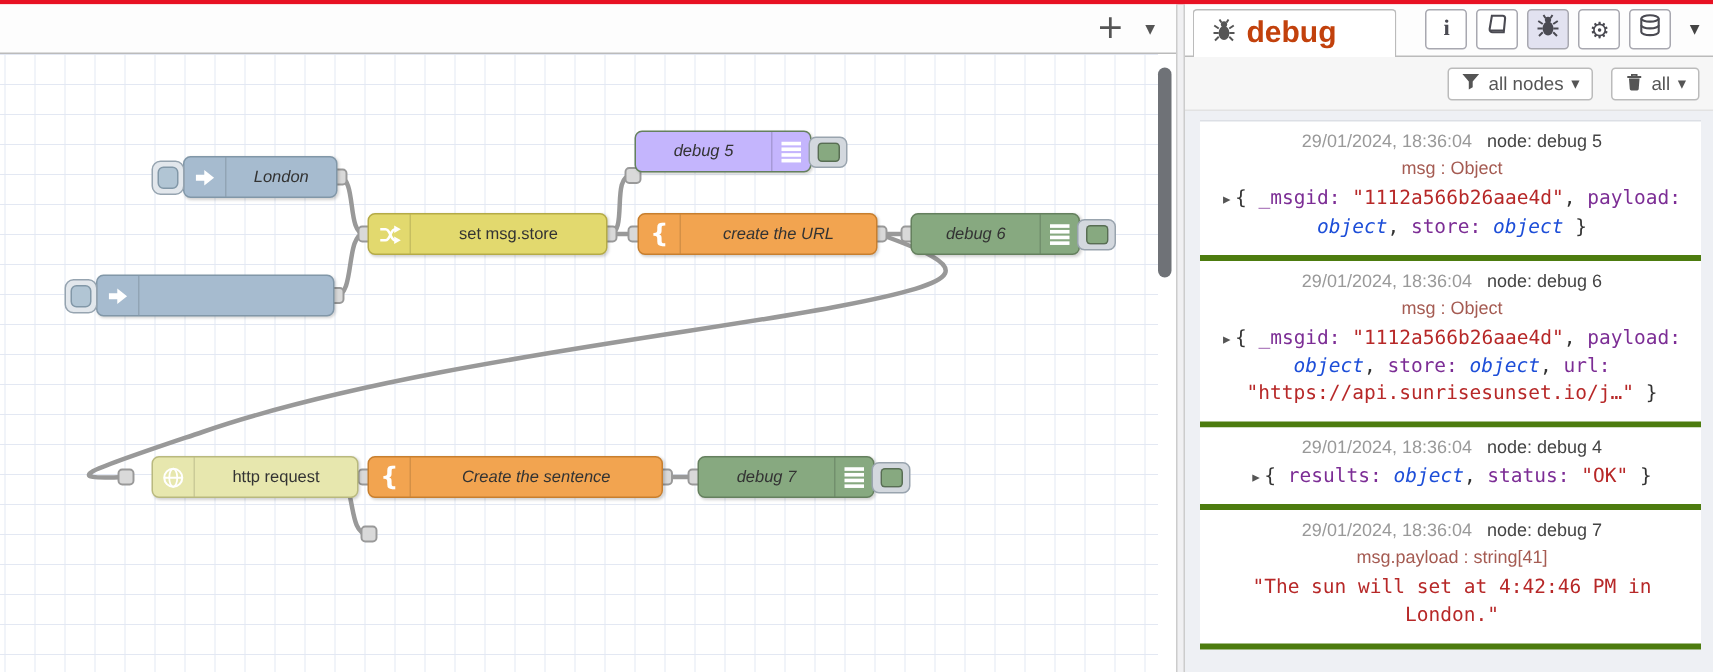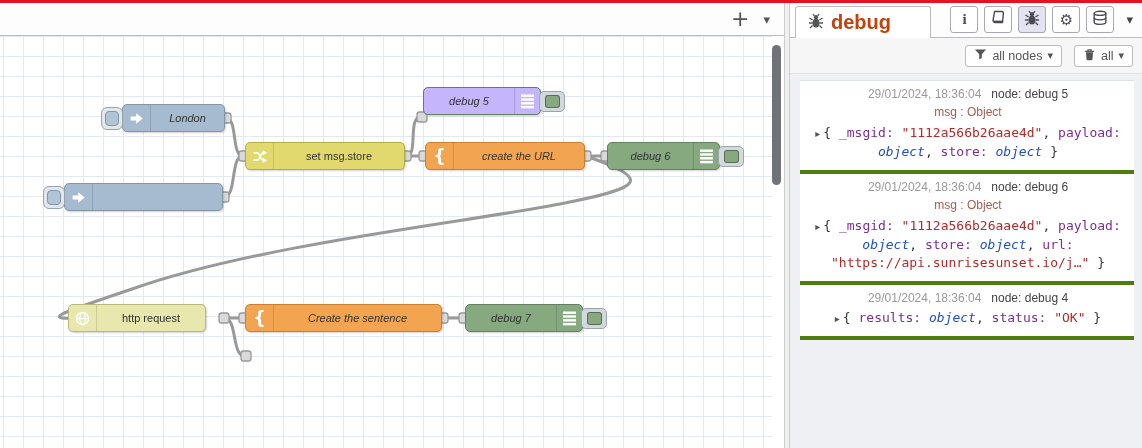--- a/index.html
+++ b/index.html
@@ -186,21 +186,21 @@
                 <rect x="1" y="5.3" width="13" height="2.4"></rect>
                 <rect x="1" y="9.1" width="13" height="2.4"></rect>
                 <rect x="1" y="12.9" width="13" height="2.4"></rect>
               </g>
             </svg>
           </span>
           <span class="debug-toggle">
             <i style="background:#87a980"></i>
           </span>
         </div>
-        <div class="node" style="left: 68px; top: 268px; width: 138px; background: rgb(231, 231, 174); border-color: rgb(185, 185, 126);">
+        <div class="node" style="left: 101px; top: 268px; width: 138px; background: rgb(231, 231, 174); border-color: rgb(185, 185, 126);">
           <span class="icon-sec">
             <svg width="15" height="15" viewBox="0 0 14 14">
               <circle cx="7" cy="7" r="5.6" stroke="#fff" stroke-width="1.3" fill="none"></circle>
               <ellipse cx="7" cy="7" rx="2.5" ry="5.6" stroke="#fff" stroke-width="1.1" fill="none"></ellipse>
               <path d="M1.5 7 H12.5" stroke="#fff" stroke-width="1.1"></path>
             </svg>
           </span>
           <span class="node-label">http request</span>
         </div>
         <div class="node" style="left: 245px; top: 268px; width: 197px; background: rgb(242, 164, 80); border-color: rgb(200, 127, 46);">
@@ -314,15 +314,20 @@
         </div>
         <div class="msg">
           <div class="msg-meta"><span class="msg-ts">29/01/2024, 18:36:04</span><span class="msg-node">node: debug 6</span></div>
           <div class="msg-path">msg : Object</div>
           <div class="mono"><span class="arrow">▸</span><span class="tk-punct">{ </span><span class="tk-key">_msgid: </span><span class="tk-str">"1112a566b26aae4d"</span><span class="tk-punct">, </span><span class="tk-key">payload: </span><span class="tk-meta">object</span><span class="tk-punct">, </span><span class="tk-key">store: </span><span class="tk-meta">object</span><span class="tk-punct">, </span><span class="tk-key">url: </span><span class="tk-str">"https://api.sunrisesunset.io/j…"</span><span class="tk-punct"> }</span></div>
         </div>
         <div class="msg">
           <div class="msg-meta"><span class="msg-ts">29/01/2024, 18:36:04</span><span class="msg-node">node: debug 4</span></div>
           <div class="mono"><span class="arrow">▸</span><span class="tk-punct">{ </span><span class="tk-key">results: </span><span class="tk-meta">object</span><span class="tk-punct">, </span><span class="tk-key">status: </span><span class="tk-str">"OK"</span><span class="tk-punct"> }</span></div>
         </div>
+        <div class="msg">
+          <div class="msg-meta"><span class="msg-ts">29/01/2024, 18:36:04</span><span class="msg-node">node: debug 7</span></div>
+          <div class="msg-path">msg.payload : string[41]</div>
+          <div class="mono"><span class="tk-str">"The sun will set at 4:42:46 PM in London."</span></div>
+        </div>
       </div>
   </div>
 </div>
 
 </body></html>

